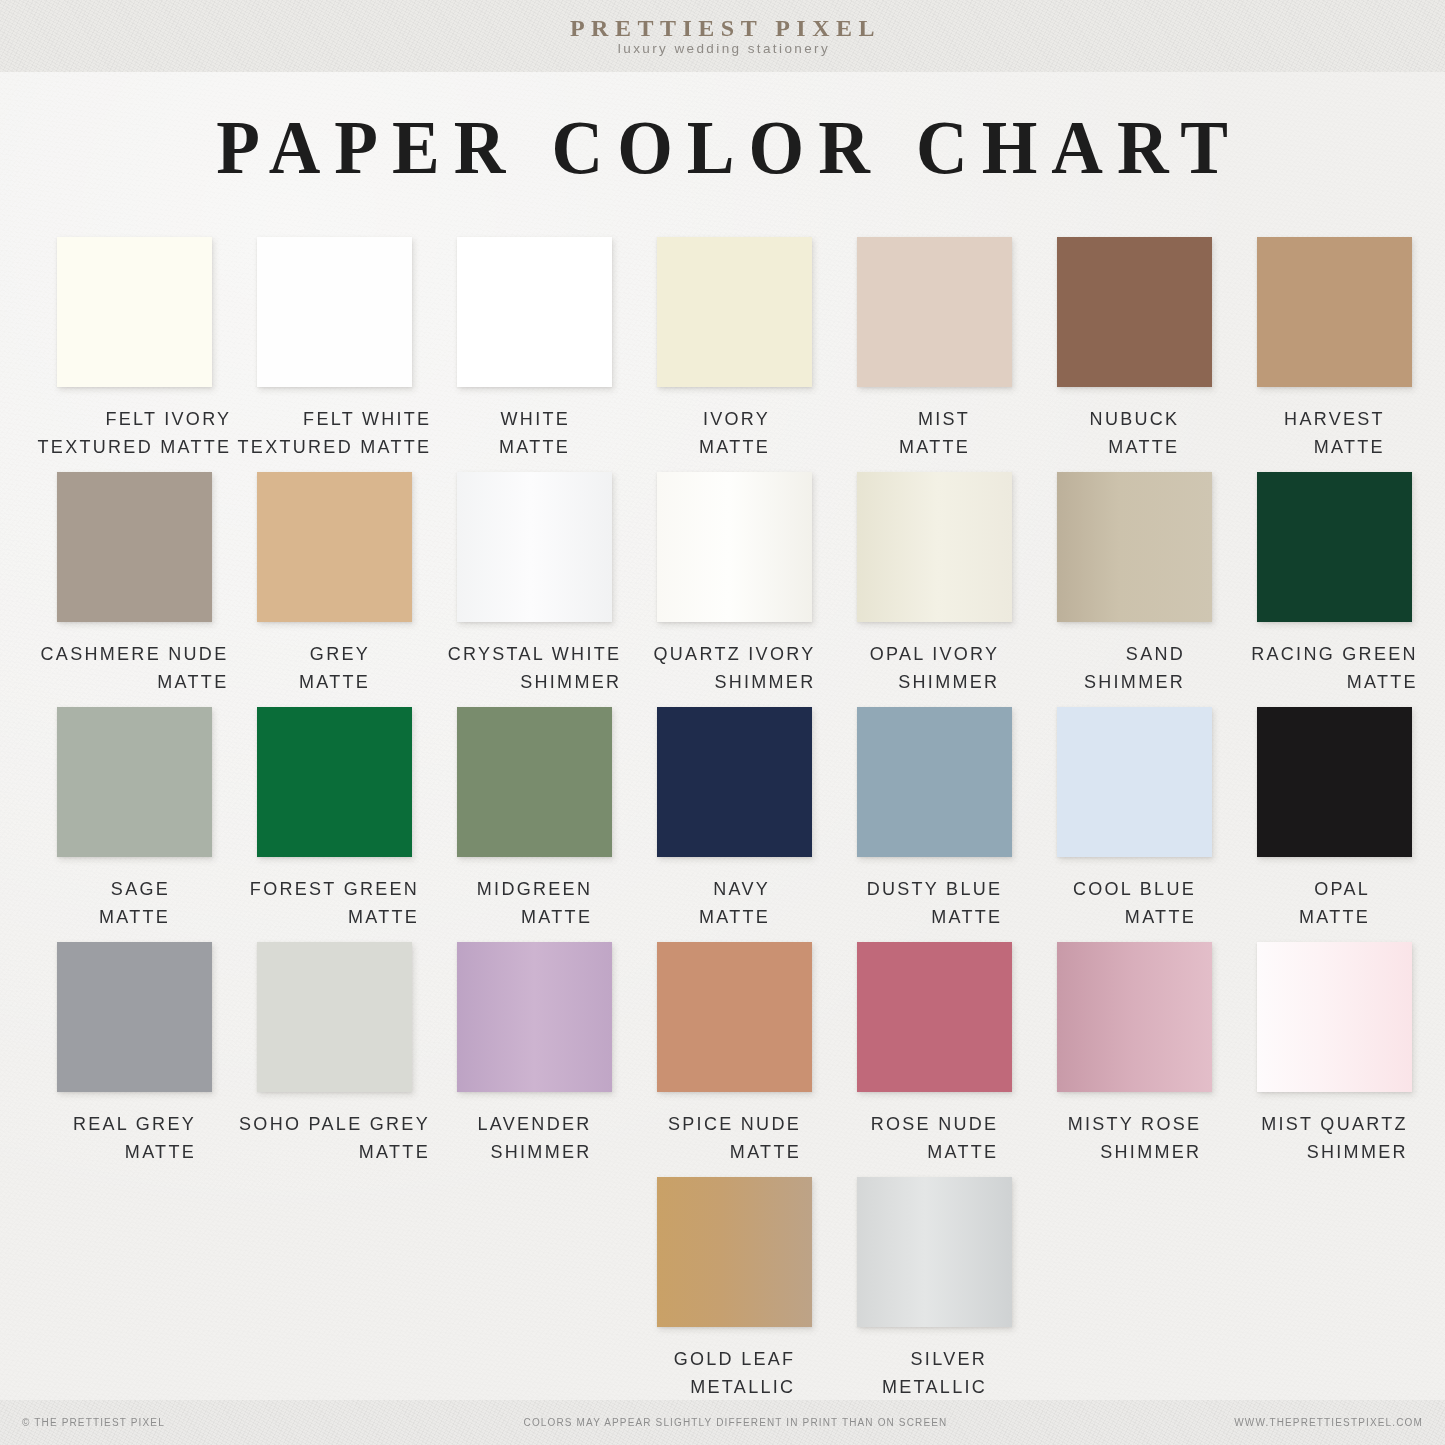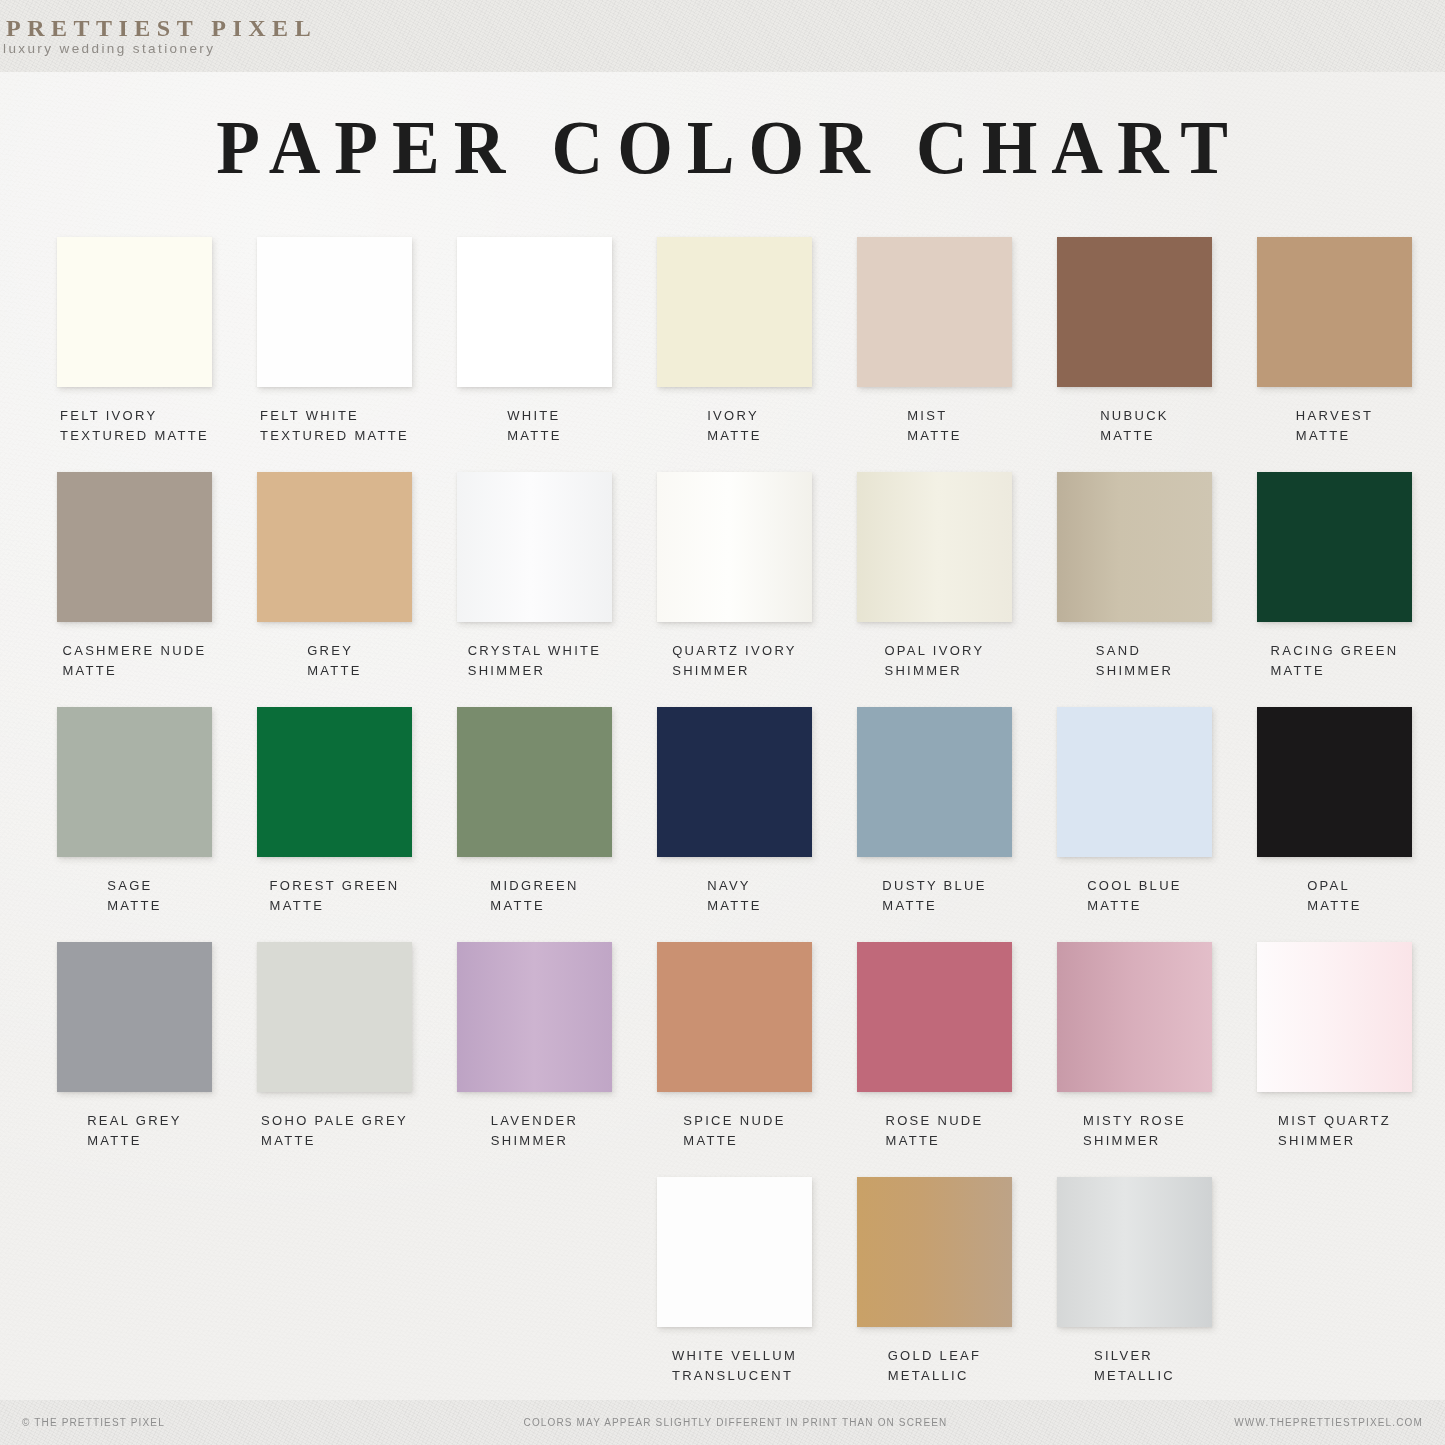--- a/index.html
+++ b/index.html
@@ -41,20 +41,21 @@
     position: absolute;
     top: 0; left: 0;
     width: 1445px;
     height: 72px;
     background:
       repeating-linear-gradient(28deg, rgba(0,0,0,0.022) 0px, rgba(0,0,0,0.022) 1px, rgba(255,255,255,0.05) 1px, rgba(255,255,255,0.05) 3px),
       repeating-linear-gradient(-64deg, rgba(0,0,0,0.018) 0px, rgba(0,0,0,0.018) 1px, rgba(255,255,255,0.04) 1px, rgba(255,255,255,0.04) 4px),
       #e9e8e5;
     display: flex;
     flex-direction: column;
+    align-items: center;
     justify-content: center;
   }
   .brand-name {
     font-family: "Liberation Serif", serif;
     font-size: 24px;
     letter-spacing: 6.5px;
     color: #8a7b6a;
     font-weight: 700;
     line-height: 1;
     padding-left: 6px;
@@ -111,22 +112,22 @@
   .swatch {
     width: 155px;
     height: 150px;
     box-shadow:
       2px 3px 6px rgba(100,95,90,0.17),
       0 1px 2px rgba(100,95,90,0.10);
   }
 
   .caption {
     margin-top: 19px;
-    text-align: left;
-    font-size: 13px;
+    text-align: right;
+    font-size: 18px;
     letter-spacing: 2.3px;
     line-height: 1.55;
     color: #2f3033;
     font-weight: 400;
     white-space: nowrap;
   }
   .caption .l2 { display: block; }
 
   
   .footer-band {
@@ -281,24 +282,20 @@
           <div class="swatch" style="background: linear-gradient(90deg, rgb(200, 154, 168) 0%, rgb(216, 174, 187) 48%, rgb(227, 190, 201) 100%);"></div>
           <div class="caption"><span>MISTY ROSE</span><span class="l2">SHIMMER</span></div>
         </div>
         <div class="cell">
           <div class="swatch" style="background: linear-gradient(90deg, rgb(254, 251, 252) 0%, rgb(253, 243, 245) 40%, rgb(250, 228, 232) 100%);"></div>
           <div class="caption"><span>MIST QUARTZ</span><span class="l2">SHIMMER</span></div>
         </div>
       </div>
       <div class="row last" style="margin-left: 600px;">
         <div class="cell">
-          <div class="swatch" style="background: rgb(253, 253, 253);"></div>
-          <div class="caption"><span>WHITE VELLUM</span><span class="l2">TRANSLUCENT</span></div>
-        </div>
-        <div class="cell">
           <div class="swatch" style="background: linear-gradient(90deg, rgb(201, 161, 103) 0%, rgb(198, 160, 112) 42%, rgb(189, 163, 135) 100%);"></div>
           <div class="caption"><span>GOLD LEAF</span><span class="l2">METALLIC</span></div>
         </div>
         <div class="cell">
           <div class="swatch" style="background: linear-gradient(90deg, rgb(213, 215, 215) 0%, rgb(228, 230, 230) 44%, rgb(207, 210, 211) 100%);"></div>
           <div class="caption"><span>SILVER</span><span class="l2">METALLIC</span></div>
         </div>
       </div>
     </main>
 

